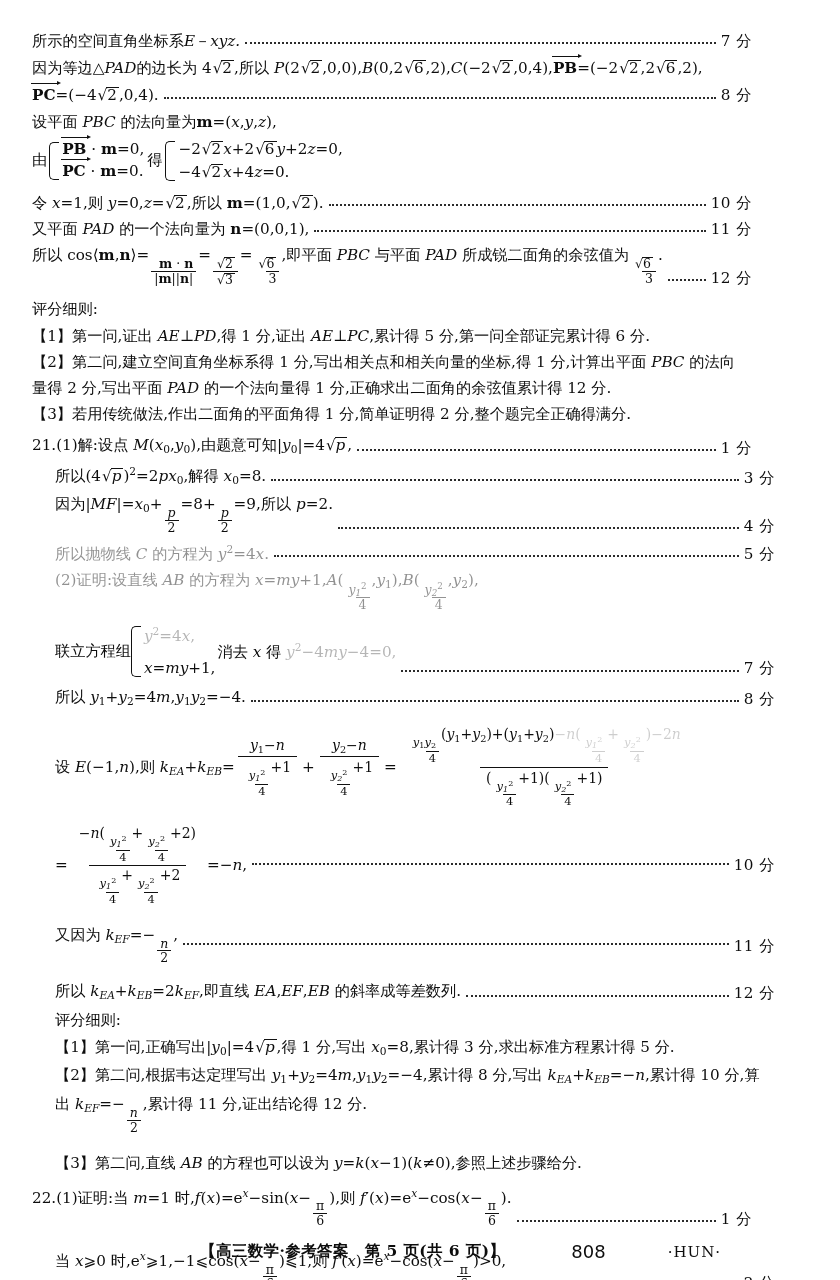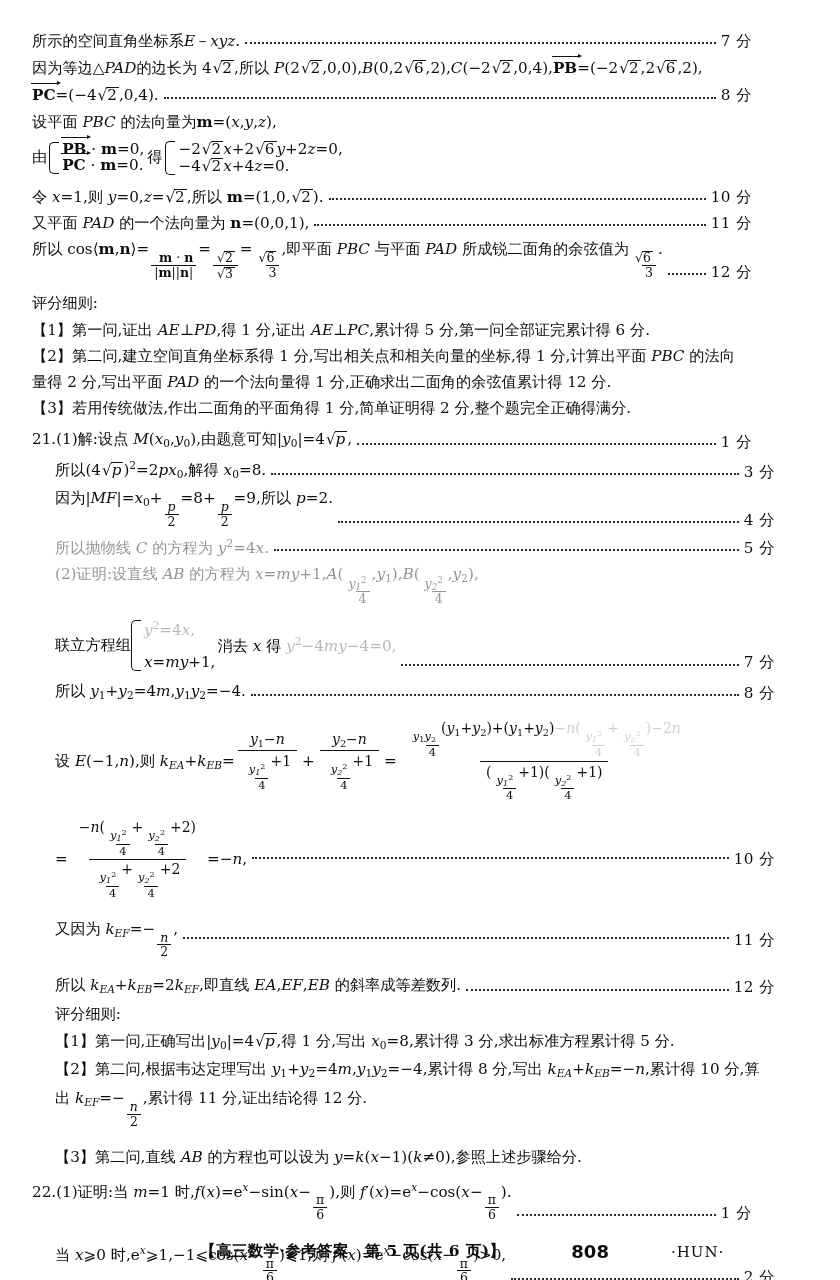--- a/index.html
+++ b/index.html
@@ -87,21 +87,21 @@
   .brace{
     display:inline-block;
     width:9px;
     align-self:stretch;
     border-left:1.6px solid #111;
     border-top:1.6px solid #111;
     border-bottom:1.6px solid #111;
     border-radius:5px 0 0 5px;
     margin-right:3px;
   }
-  .sysrows{display:inline-flex;flex-direction:column;justify-content:center;}
+  .sysrows{display:inline-flex;flex-direction:column;justify-content:center;gap:6px;}
   .sysrows > div{line-height:1.05;}
 
   
   .eqblock{
     display:flex;align-items:center;
     font-size:15.2px;
     margin-bottom:10px;
     white-space:nowrap;
   }
   .bigfr{
@@ -123,21 +123,21 @@
     display:flex;align-items:center;
     font-size:15.5px;
     padding:0 30px 0 32px;
   }
   .footer .ftitle{
     font-weight:700;
     margin-left:168px;
     letter-spacing:.4px;
   }
   .footer .fnum{
-    font-weight:700;
+    font-weight:400;
     margin-left:66px;
     font-size:18px;
     font-family:"DejaVu Sans","Liberation Sans",sans-serif;
   }
   .footer .fhun{
     margin-left:62px;
     font-size:15px;
     letter-spacing:1px;
   }
   .spacer8{height:8px;}

